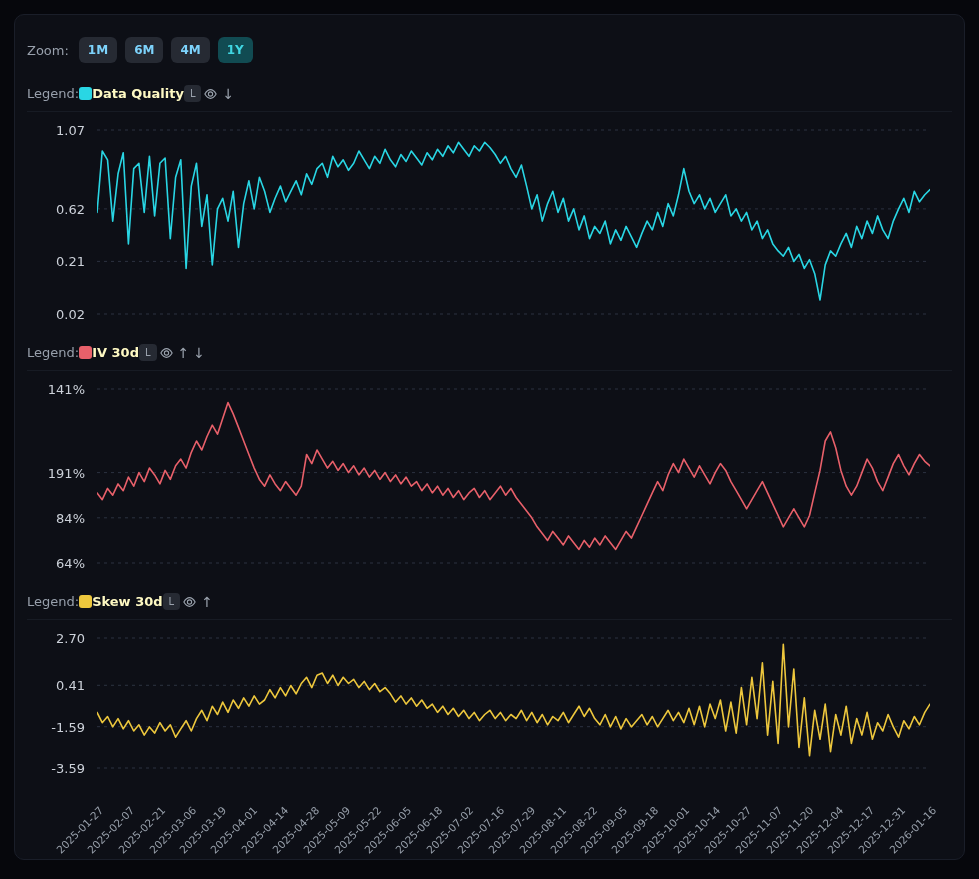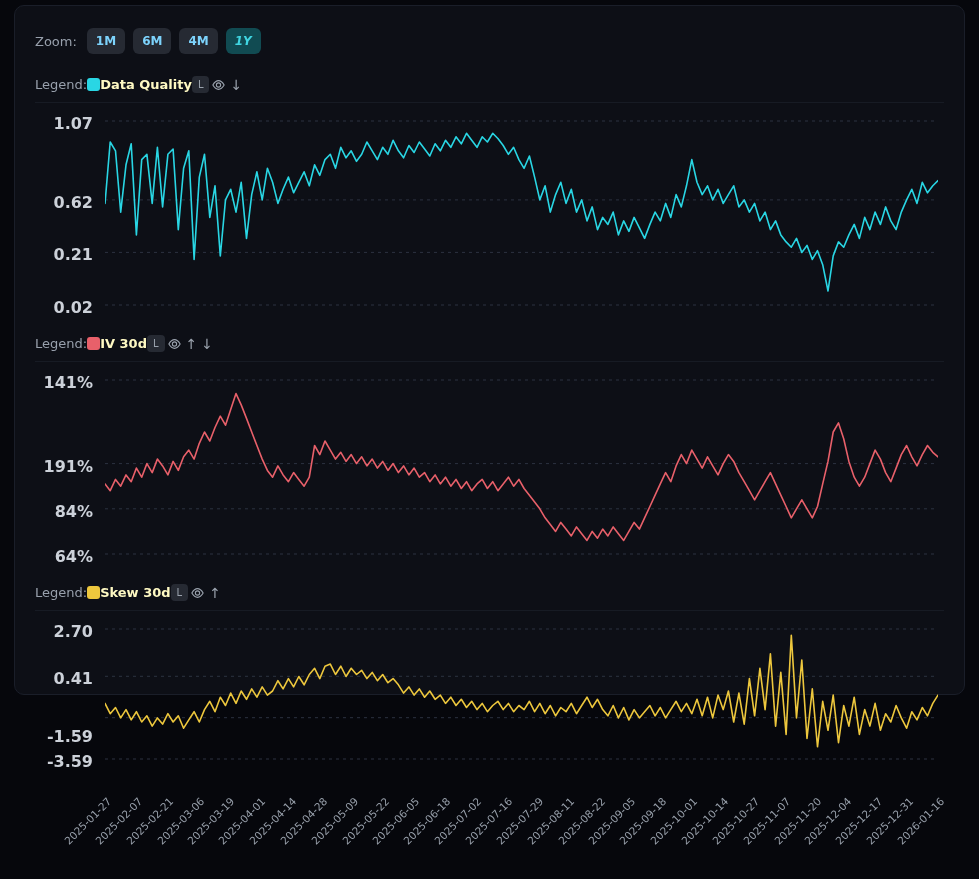--- a/index.html
+++ b/index.html
@@ -1,49 +1,49 @@
 <!DOCTYPE html>
 <html><head>
 <meta charset="utf-8">
 <style>
   * { margin:0; padding:0; box-sizing:border-box; }
   html, body {
     width:979px; height:879px; background:#06070c; overflow:hidden;
     font-family:"DejaVu Sans","Liberation Sans",sans-serif;
   }
   .card {
-    position:absolute; left:14px; top:5px; width:951px; height:690px;
+    position:absolute; left:14px; top:14px; width:951px; height:846px;
     background:#0d0f16; border:1px solid #1a1e29; border-radius:10px;
-    padding:22px 20px;
+    padding:22px 12px;
   }
   .zoom-row { display:flex; align-items:center; gap:8px; margin-bottom:22px; }
   .muted-label { color:#98a0ac; font-size:13px; }
   .zoom-row .muted-label { margin-right:2px; }
   .zoom-btn {
     background:#262a33; color:#7dd3fc; border:0; border-radius:6px;
     font-family:inherit; font-size:12px; font-weight:bold; padding:6px 9px; cursor:pointer;
   }
-  .zoom-btn.active { background:#114b52; color:#40d6e2;font-style:italic; }
+  .zoom-btn.active { background:#114b52; color:#40d6e2; }
   .legend-row {
     display:flex; align-items:center; padding-bottom:9px;
     border-bottom:1px solid #171b24; margin-bottom:12px;
   }
   .swatch { width:13px; height:13px; border-radius:3px; flex:none; }
   .series-name { color:#fef9c3; font-size:13px; font-weight:bold; }
   .badge {
     background:#262a33; color:#9aa2ad; border:0; border-radius:4px;
     font-family:inherit; font-size:10px; padding:3px 6px; cursor:pointer;
   }
   .icon-btn {
     background:none; border:0; color:#9aa2ad; font-family:inherit; font-size:14px;
     display:inline-flex; align-items:center; padding:0 2px; cursor:pointer; line-height:1;
   }
   .chart { display:flex; margin-bottom:24px; }
   .ylabels { position:relative; width:70px; flex:none; }
-  .ytick { position:absolute; right:12px; font-size:16px; color:#ccd1d9; white-space:nowrap;font-weight:bold; }
+  .ytick { position:absolute; right:12px; font-size:13px; color:#ccd1d9; white-space:nowrap; }
   .plot svg { display:block; }
   .gridline { stroke:#2c3240; stroke-width:1; stroke-dasharray:3 4; }
   .series-line { fill:none; stroke-width:1.6; stroke-linejoin:round; stroke-linecap:round; }
   .xaxis { position:relative; margin-left:70px; width:833px; height:66px; }
   .xtick-anchor { position:absolute; width:0; height:0; top:6px; }
   .xtick {
     position:absolute; right:0; top:0; transform:rotate(-45deg);
     transform-origin:100% 0; font-size:10.5px; color:#98a0ab; white-space:nowrap;
   }
 </style>
@@ -133,21 +133,21 @@
         <path d="M12 2 C7 2 3 9 3 9 C3 9 7 16 12 16 C17 16 21 9 21 9 C21 9 17 2 12 2 Z"></path>
         <circle cx="12" cy="9" r="3.4"></circle>
       </svg>
     </button>
     <button class="icon-btn">↑</button>
   </div>
   <div class="chart">
     <div class="ylabels">
         <span class="ytick" style="top: -1px;">2.70</span>
         <span class="ytick" style="top: 46.3291px;">0.41</span>
-        <span class="ytick" style="top: 87.6645px; margin-top: 16px;">-1.59</span>
+        <span class="ytick" style="top: 87.6645px;">-1.59</span>
         <span class="ytick" style="top: 129px;">-3.59</span>
       </div>
     <div class="plot">
         <svg width="833" height="142">
           <line x1="0" x2="833" y1="6.0" y2="6.0" class="gridline"></line>
           <line x1="0" x2="833" y1="53.3" y2="53.3" class="gridline"></line>
           <line x1="0" x2="833" y1="94.7" y2="94.7" class="gridline"></line>
           <line x1="0" x2="833" y1="136.0" y2="136.0" class="gridline"></line>
           <polyline points="0.0,80.4 5.2,90.7 10.5,84.5 15.7,94.9 21.0,86.6 26.2,96.9 31.4,88.7 36.7,99.0 41.9,92.8 47.2,103.1 52.4,94.9 57.6,101.1 62.9,90.7 68.1,99.0 73.3,92.8 78.6,105.2 83.8,96.9 89.1,88.7 94.3,99.0 99.5,86.6 104.8,78.3 110.0,88.7 115.3,74.2 120.5,82.5 125.7,70.1 131.0,80.4 136.2,68.0 141.5,76.3 146.7,65.9 151.9,74.2 157.2,63.9 162.4,72.1 167.6,68.0 172.9,57.7 178.1,65.9 183.4,55.6 188.6,63.9 193.8,53.5 199.1,61.8 204.3,51.5 209.6,45.3 214.8,55.6 220.0,43.2 225.3,41.1 230.5,51.5 235.8,43.2 241.0,53.5 246.2,45.3 251.5,51.5 256.7,47.3 261.9,55.6 267.2,49.4 272.4,57.7 277.7,51.5 282.9,59.7 288.1,55.6 293.4,61.8 298.6,70.1 303.9,63.9 309.1,72.1 314.3,65.9 319.6,74.2 324.8,68.0 330.1,76.3 335.3,72.1 340.5,80.4 345.8,74.2 351.0,82.5 356.3,76.3 361.5,84.5 366.7,78.3 372.0,86.6 377.2,80.4 382.4,88.7 387.7,82.5 392.9,78.3 398.2,86.6 403.4,80.4 408.6,88.7 413.9,82.5 419.1,86.6 424.4,78.3 429.6,88.7 434.8,80.4 440.1,90.7 445.3,82.5 450.6,92.8 455.8,84.5 461.0,88.7 466.3,80.4 471.5,90.7 476.7,82.5 482.0,74.2 487.2,84.5 492.5,76.3 497.7,86.6 502.9,92.8 508.2,82.5 513.4,94.9 518.7,84.5 523.9,96.9 529.1,86.6 534.4,94.9 539.6,88.7 544.9,82.5 550.1,92.8 555.3,84.5 560.6,94.9 565.8,86.6 571.1,78.3 576.3,88.7 581.5,80.4 586.8,90.7 592.0,76.3 597.2,92.8 602.5,74.2 607.7,94.9 613.0,72.1 618.2,86.6 623.4,68.0 628.7,99.0 633.9,70.1 639.2,101.1 644.4,55.6 649.6,92.8 654.9,45.3 660.1,86.6 665.4,30.8 670.6,103.1 675.8,49.4 681.1,111.4 686.3,12.2 691.5,94.9 696.8,37.0 702.0,115.5 707.3,65.9 712.5,123.8 717.7,78.3 723.0,107.3 728.2,72.1 733.5,119.7 738.7,82.5 743.9,103.1 749.2,74.2 754.4,111.4 759.7,86.6 764.9,103.1 770.1,80.4 775.4,107.3 780.6,90.7 785.8,99.0 791.1,82.5 796.3,94.9 801.6,105.2 806.8,88.7 812.0,96.9 817.3,84.5 822.5,92.8 827.8,80.4 833.0,72.1" class="series-line" stroke="#edc73d"></polyline>
         </svg>

